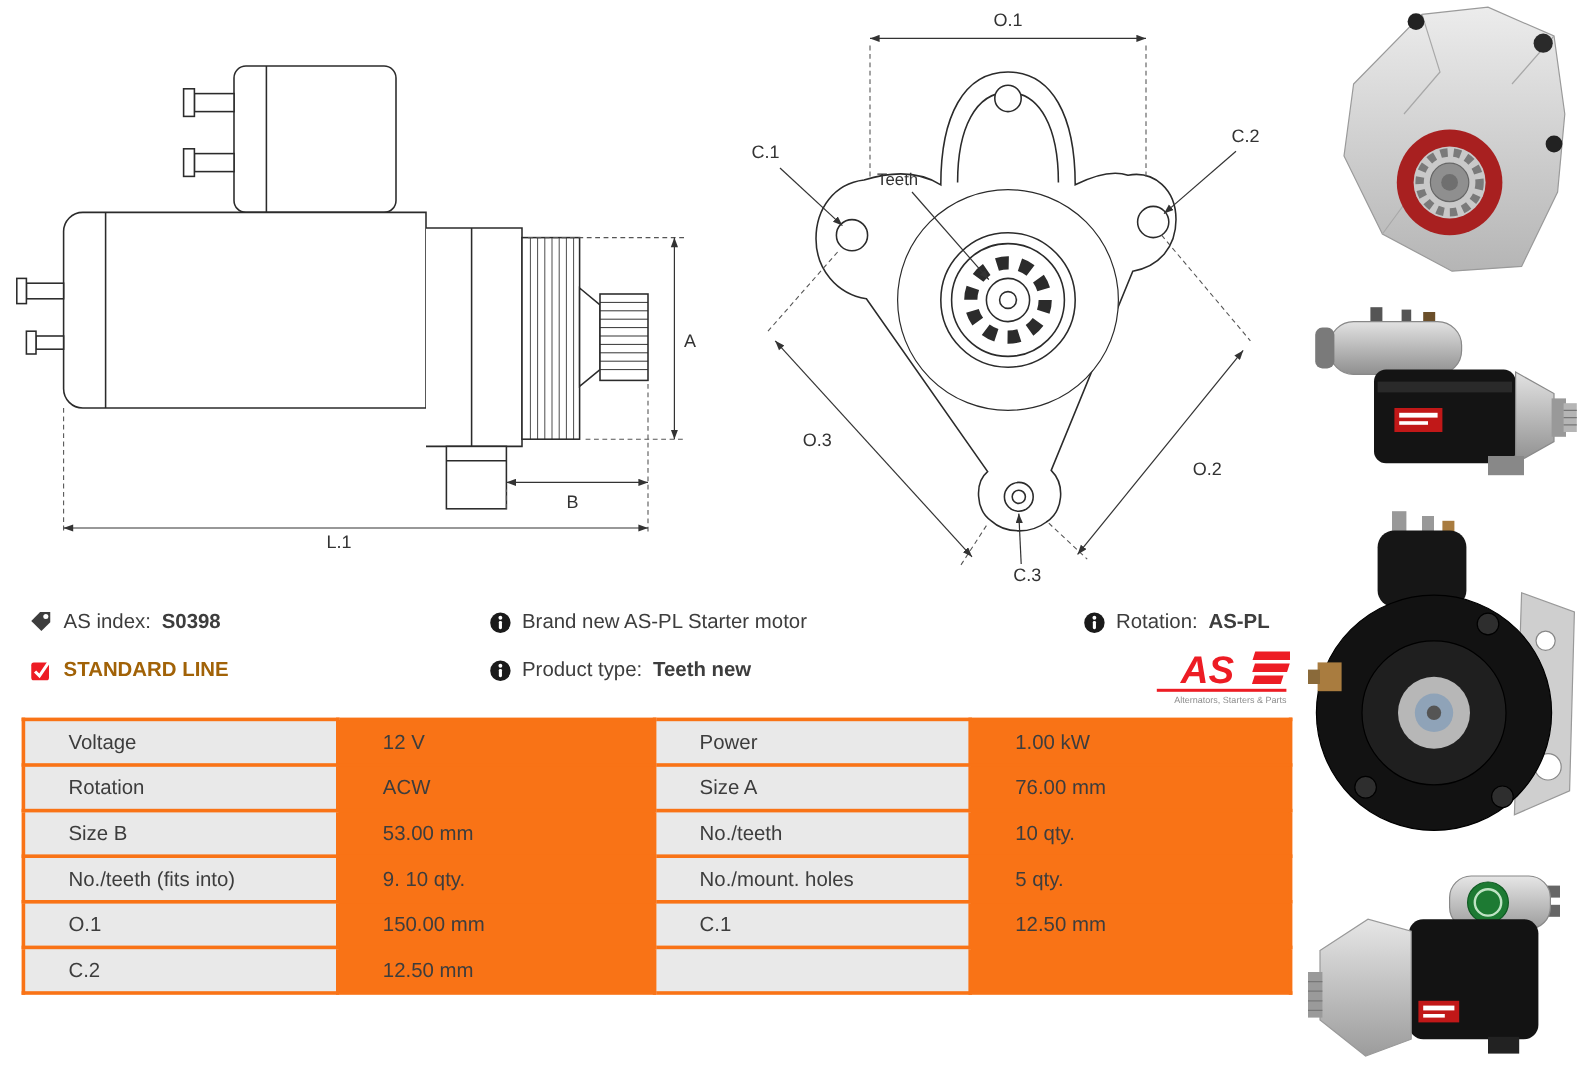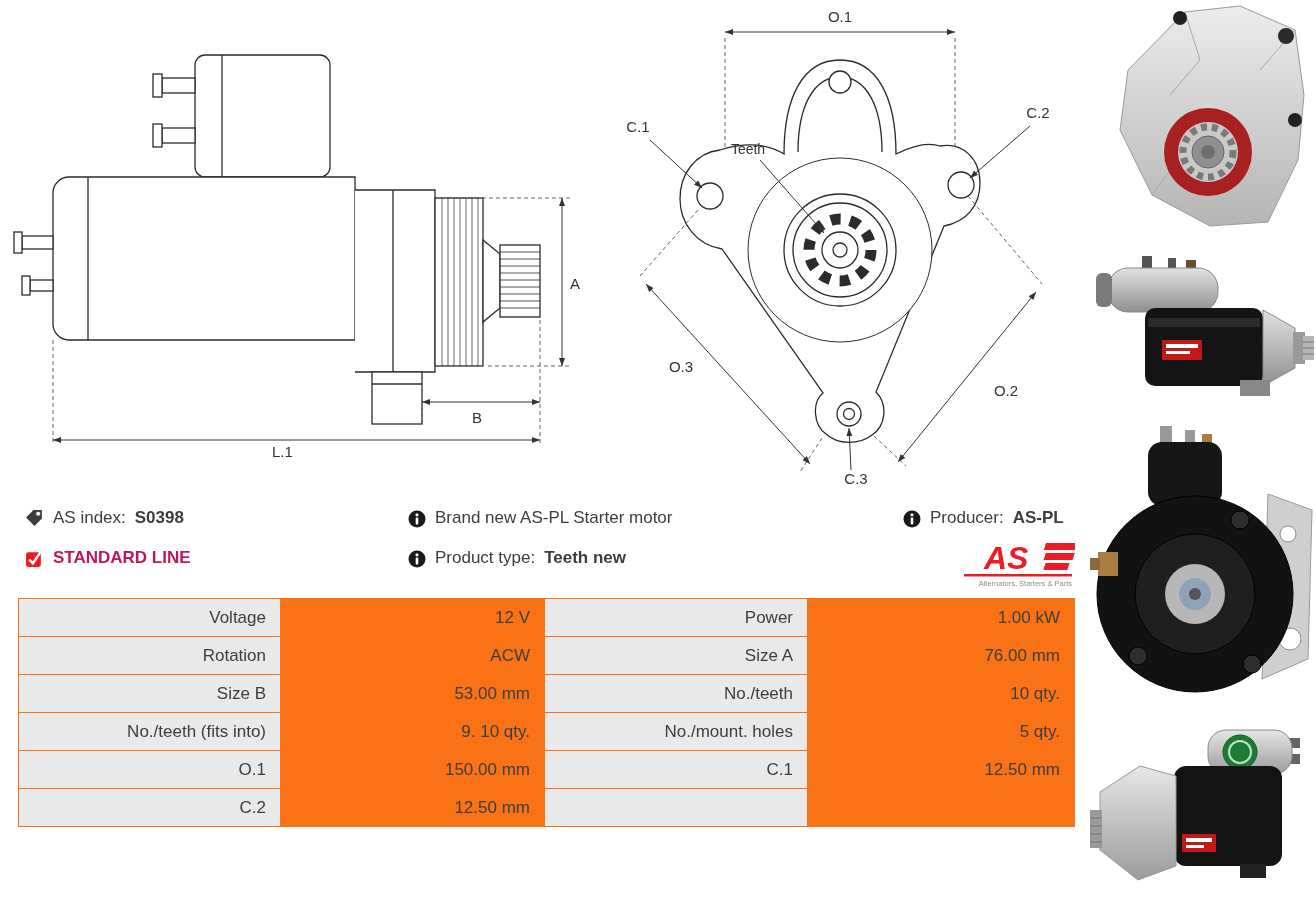--- a/index.html
+++ b/index.html
@@ -6,27 +6,27 @@
   body{font-family:"Liberation Sans", sans-serif; color:#3d3d3d;}
   #page{position:relative;width:1316px;height:898px;background:#fff;overflow:hidden;}
 
   
   .abs{position:absolute;}
   svg text{font-family:"Liberation Sans", sans-serif;}
 
   
   .info-row{position:absolute;display:flex;align-items:flex-end;gap:9px;font-size:17px;white-space:nowrap;}
   .info-row .bold{font-weight:bold;}
-  .red-bold{color:#be185d;font-weight:bold;}
+  .red-bold{color:#a16207;font-weight:bold;}
   .ic{display:inline-flex;align-items:center;justify-content:center;flex:0 0 auto;}
 
   
   .spec-wrap{position:absolute;left:18px;top:598px;width:1056px;}
   table.spec{border-collapse:collapse;table-layout:fixed;width:1056px;font-size:17px;color:#3d3d3d;}
-  table.spec td{border:1px solid #f97316;text-align:right;padding:0 14px 0 36px;line-height:1.25;}
+  table.spec td{border:3px solid #f97316;text-align:left;padding:0 14px 0 36px;line-height:1.25;}
   table.spec td.lbl{background:#e9e9e9;}
   table.spec td.val{background:#f97316;}
   table.spec tr{height:38px;}
   table.spec tr.tall{height:57px;}
   col.c1{width:262px;} col.c2{width:264px;} col.c3{width:263px;} col.c4{width:267px;}
 </style>
 </head>
 <body>
 
 <div id="page">
@@ -306,21 +306,21 @@
   </div>
 
   <div class="info-row" style="left:903px;top:508px;">
     <span class="ic">
       <svg width="18" height="18" viewBox="0 0 18 18">
           <circle cx="9" cy="9" r="8.5" fill="#1a1a1a"></circle>
           <circle cx="9" cy="4.8" r="1.6" fill="#fff"></circle>
           <rect x="7.7" y="7.4" width="2.6" height="7" rx="1.2" fill="#fff"></rect>
         </svg>
     </span>
-    <span>Producer:</span>
+    <span>Rotation:</span>
     <span class="bold">AS-PL</span>
   </div>
 
   <svg class="abs" style="left:960px;top:537px;" width="115" height="52" viewBox="0 0 115 52">
     <text x="24" y="32" font-size="32" font-weight="bold" font-style="italic" fill="#ed1c24">AS</text>
     <g fill="#ed1c24" transform="skewX(-18)">
       <rect x="88" y="6" width="34" height="7"></rect>
       <rect x="91" y="16" width="29" height="7"></rect>
       <rect x="94" y="26" width="24" height="7"></rect>
     </g>

